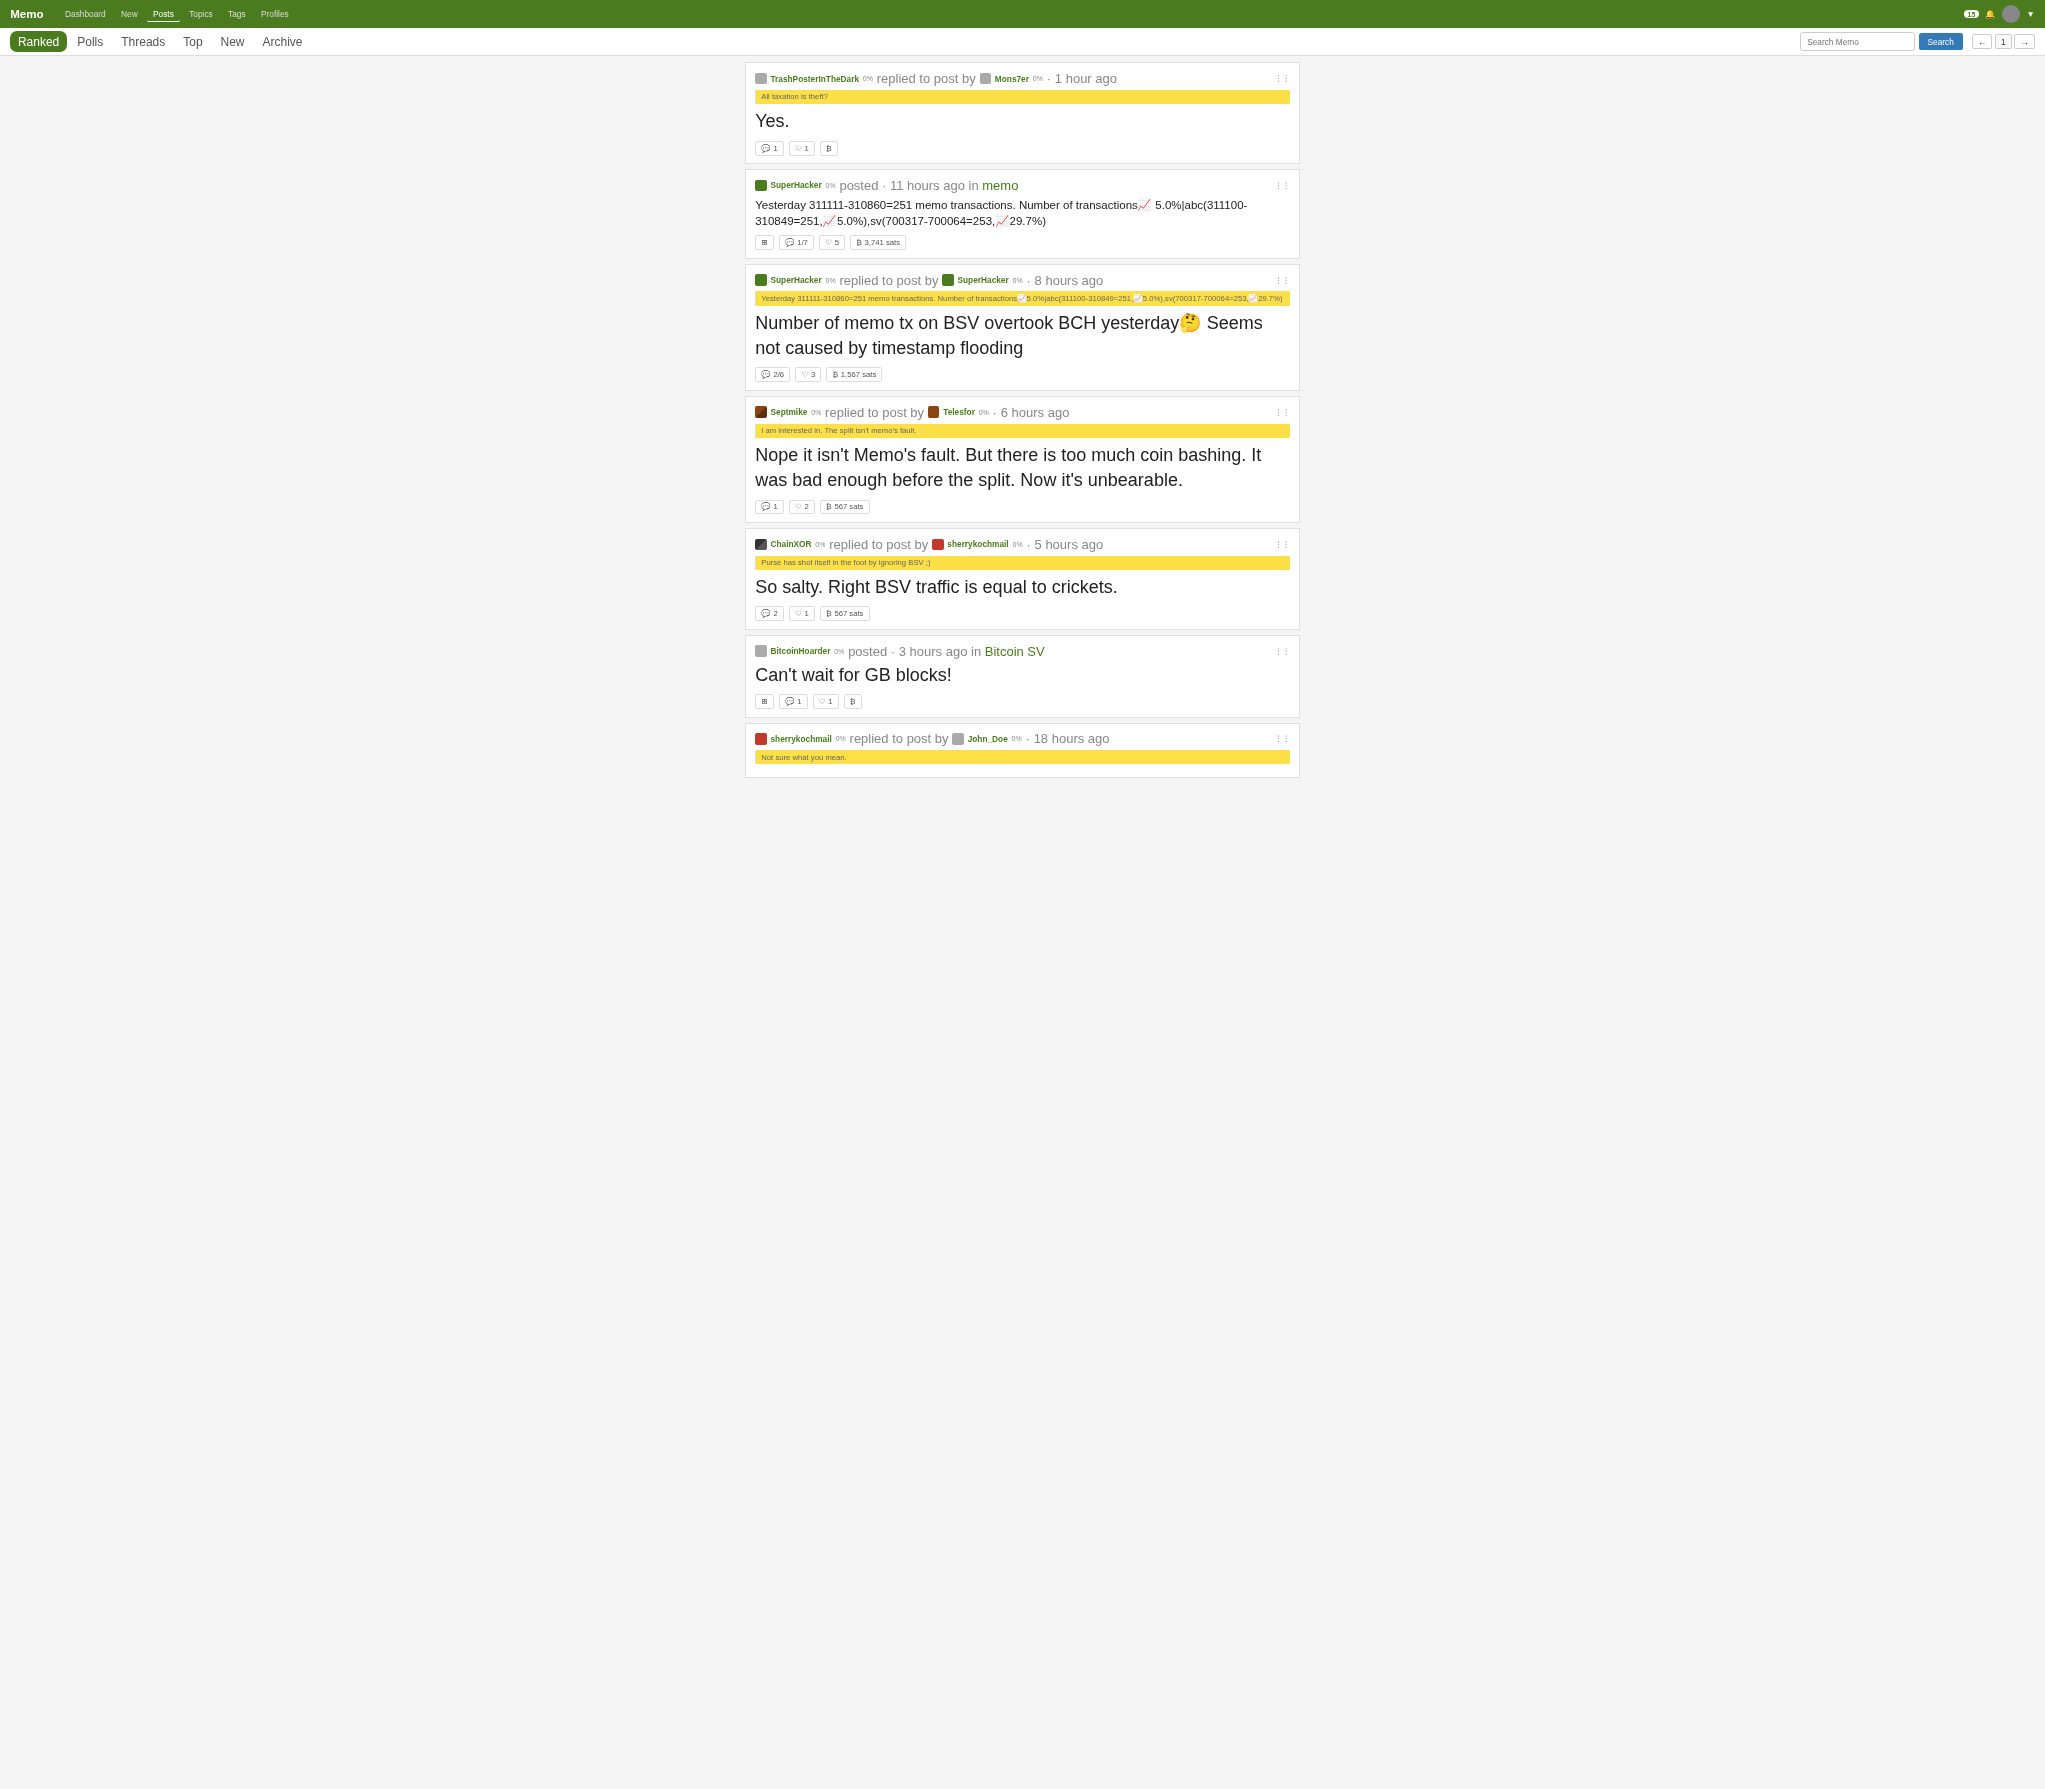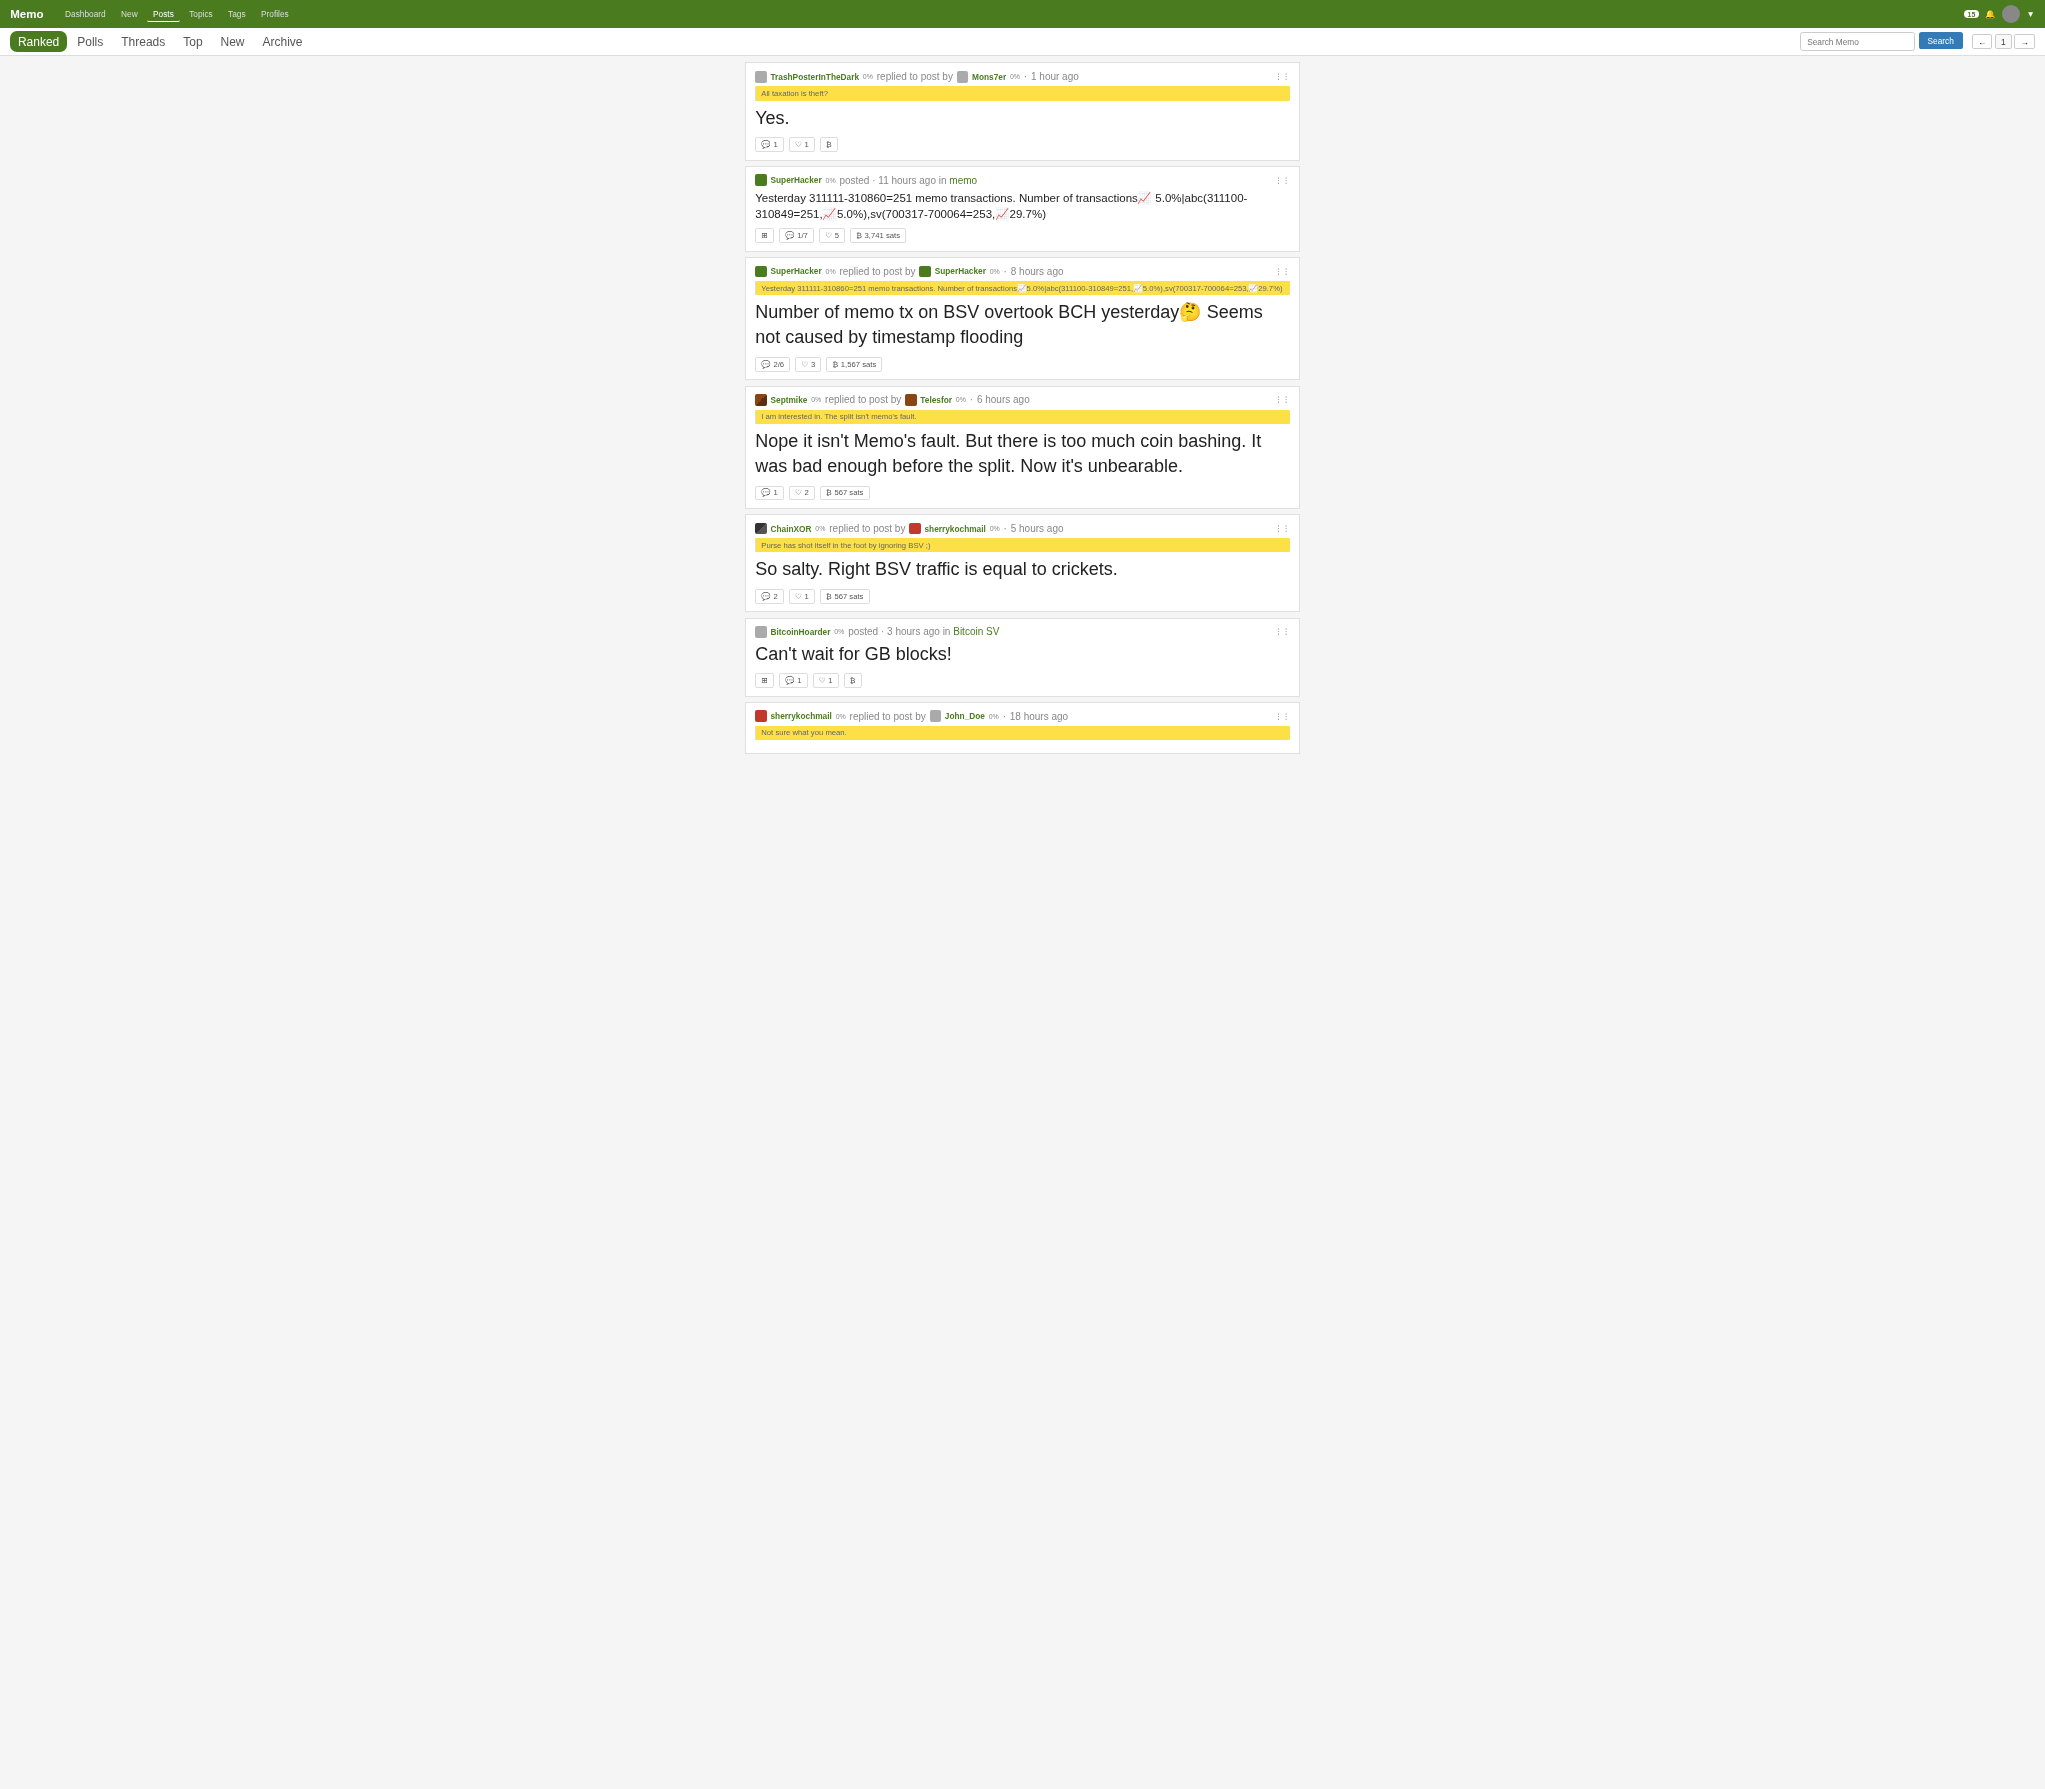--- a/index.html
+++ b/index.html
@@ -78,21 +78,21 @@
       text-decoration: none;
     }
     .subnav-btn.active {
       background: #4a7c1f;
       color: white;
     }
     .subnav-spacer { flex: 1; }
     .search-area {
       display: flex;
       gap: 3.8px;
-      align-items: flex-start;
+      align-items: center;
     }
     .search-input {
       border: 0.6px solid #ccc;
       border-radius: 2.6px;
       padding: 3.2px 6.4px;
       font-size: 8.3px;
       width: 115px;
     }
     .search-btn {
       background: #337ab7;
@@ -149,21 +149,21 @@
     }
     .username {
       color: #4a7c1f;
       font-weight: bold;
       font-size: 8.3px;
     }
     .pct {
       color: #888;
       font-size: 7px;
     }
-    .reply-text { color: #888; font-size: 10px; }
+    .reply-text { color: #888; font-size: 13px; }
     .quoted-text {
       background: #fde047;
       border-left: 1.9px solid #ddd;
       padding: 2.6px 5.1px;
       font-size: 7.7px;
       color: #666;
       margin-bottom: 5.1px;
       border-radius: 1.3px;
     }
     .post-body {

